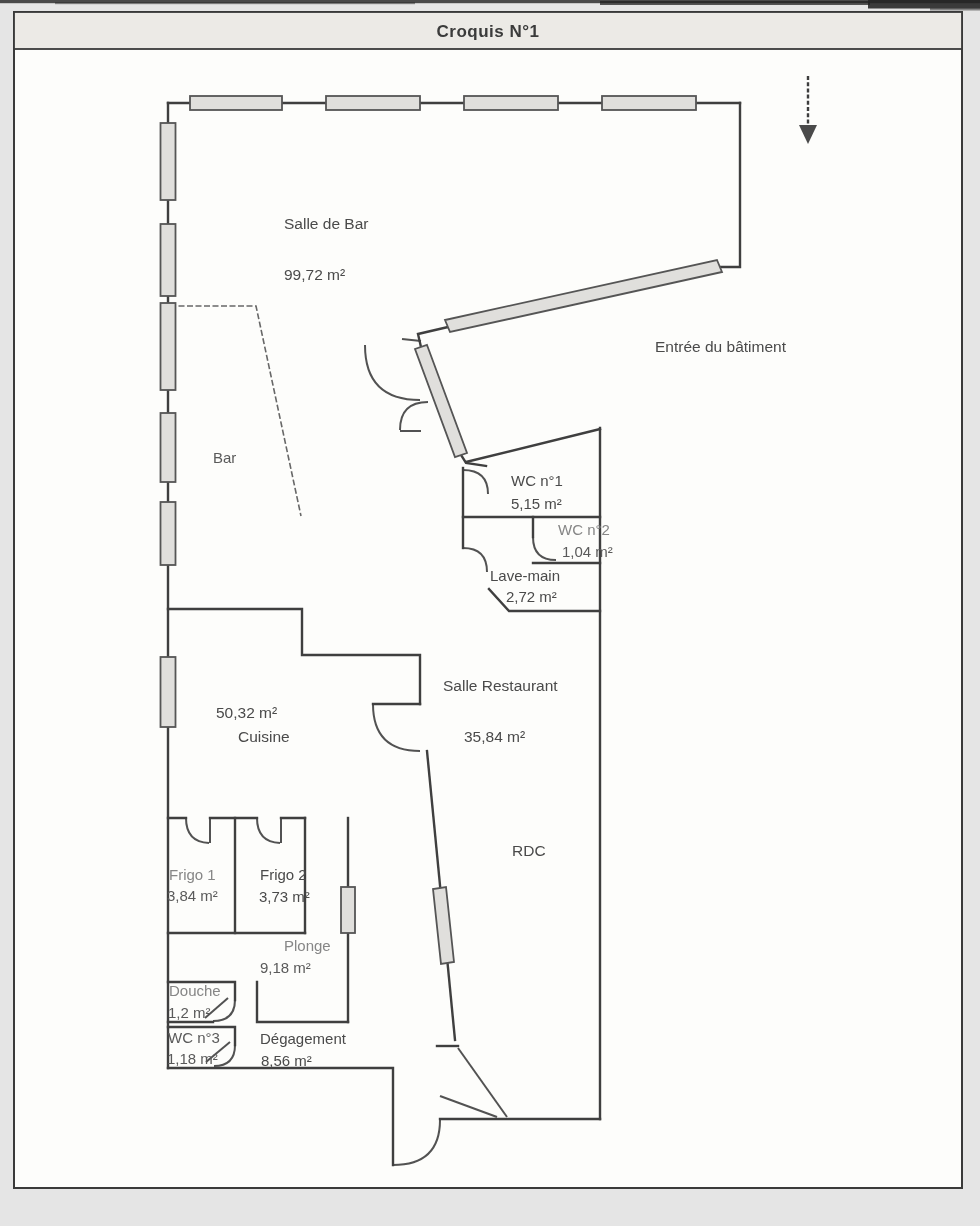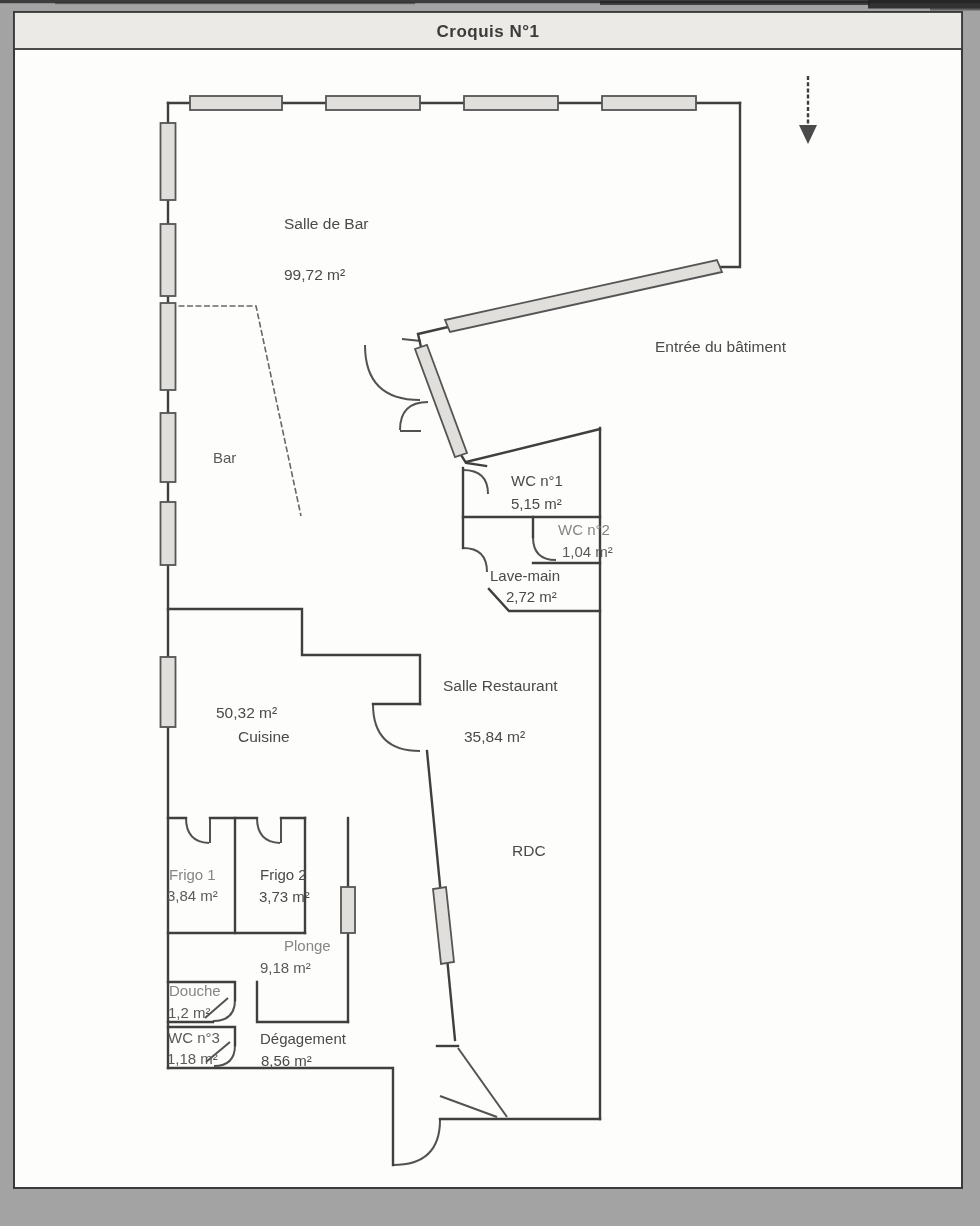--- a/index.html
+++ b/index.html
@@ -1,16 +1,16 @@
 <!DOCTYPE html>
 <html><head>
 <meta charset="utf-8">
 <style>
   html,body{margin:0;padding:0;background:#ffffff;}
-  .page{position:relative;width:980px;height:1226px;background:#a3a3a3;overflow:hidden;
+  .page{position:relative;width:980px;height:1226px;background:#e5e5e5;overflow:hidden;
         font-family:"Liberation Sans", sans-serif;}
   svg{position:absolute;left:0;top:0;}
   text{font-family:"Liberation Sans", sans-serif;fill:#4a4a4a;}
   .t-title{font-size:17px;font-weight:bold;fill:#3b3b3b;letter-spacing:.5px;}
   .t-big{font-size:15.5px;}
   .t-std{font-size:15px;}
   .t-light{fill:#868686;}
   .t-mid{fill:#5a5a5a;}
   .wall{stroke:#3f3f3f;stroke-width:2.4;fill:none;stroke-linecap:square;}
   .wall-soft{stroke:#4a4a4a;stroke-width:2;fill:none;stroke-linecap:square;opacity:.92;}

